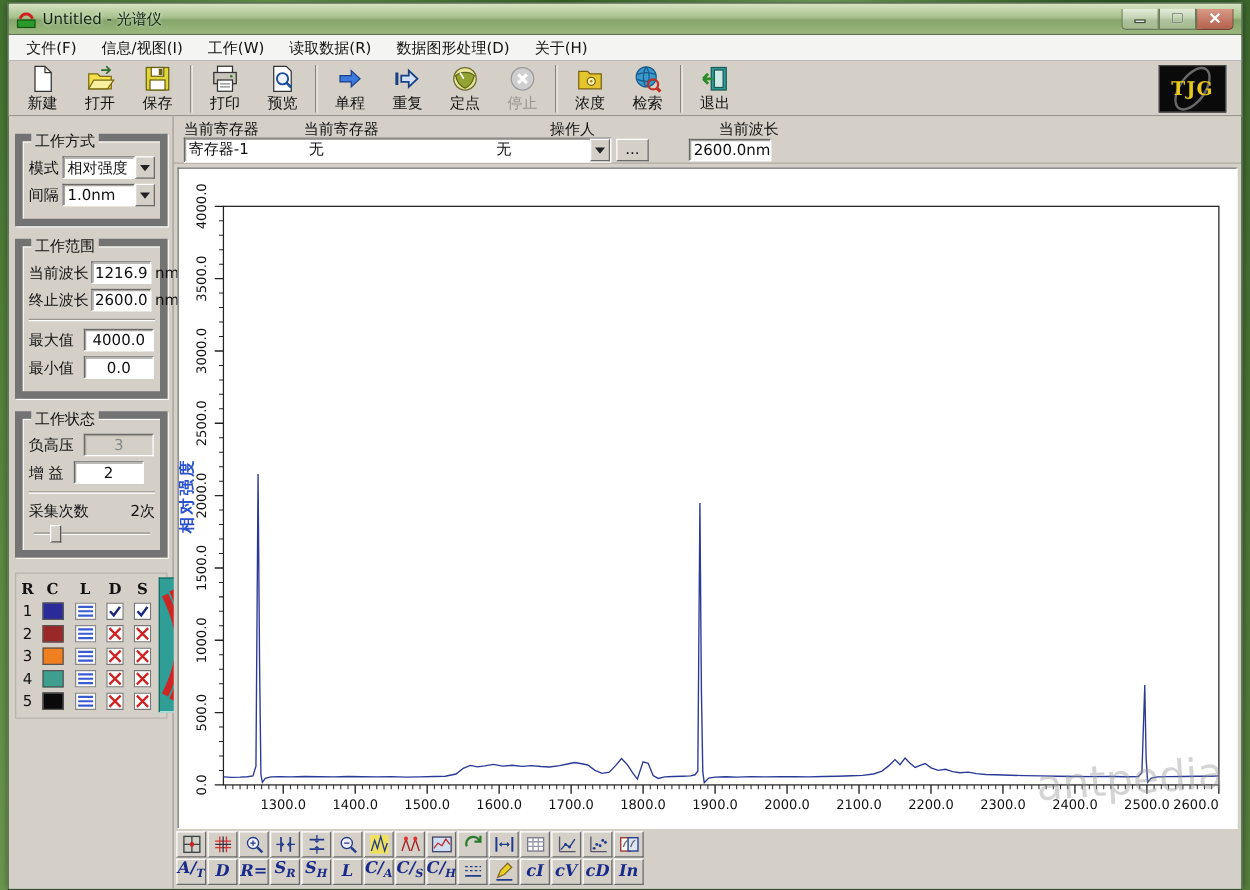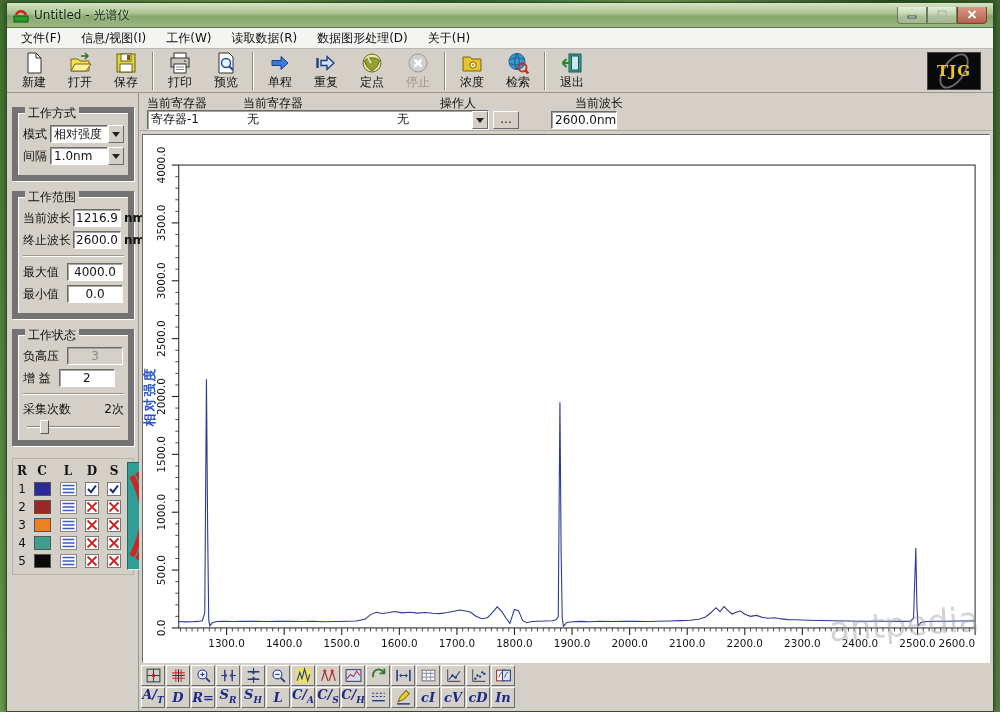--- a/index.html
+++ b/index.html
@@ -64,21 +64,21 @@
   .srow { display:flex; align-items:center; margin:4px 0; }
   .srow .slabel { font-size:12px; white-space:nowrap; }
   .field { background:#fff; border:1px solid; border-color:#6a6a6a #fff #fff #6a6a6a;
     box-shadow:inset 1px 1px 0 #a8a49c; height:18px; display:flex; align-items:center;
     padding:0 3px; font-size:12px; }
   .field.num { justify-content:center; }
   .field.disabled { background:#d4d0c8; color:#8a8a8a; }
   .ddbtn { width:16px; height:18px; background:#d4d0c8; border:1px solid;
     border-color:#fff #6a6a6a #6a6a6a #fff; display:flex; align-items:center; justify-content:center; }
   .ddarrow { width:0; height:0; border:4px solid transparent; border-top:5px solid #222; margin-top:4px; }
-  .unit { margin-left:3px; font-size:12px;font-weight:bold; }
+  .unit { margin-left:3px; font-size:12px; }
   .hsep { border-top:1px solid #9a968e; border-bottom:1px solid #fff; margin:6px 0; }
   .slider-track { height:2px; background:#8a867e; border-bottom:1px solid #fff; margin:8px 4px 6px 4px; position:relative; }
   .slider-thumb { position:absolute; left:14%; top:-6px; width:9px; height:14px; background:#d4d0c8;
     border:1px solid; border-color:#fff #555 #555 #fff; }
 
   
   .trace-panel { display:flex; margin:12px 1px 0 1px; border:1px solid #b8b4ac; padding:3px 2px 4px 2px; background:#d4d0c8; }
   .trace-grid { flex:1; }
   .trace-hrow,.trace-row { display:flex; align-items:center; height:18px; }
   .trace-hrow span { font-family:"DejaVu Serif","Liberation Serif",serif; font-weight:bold; font-size:12px; }

